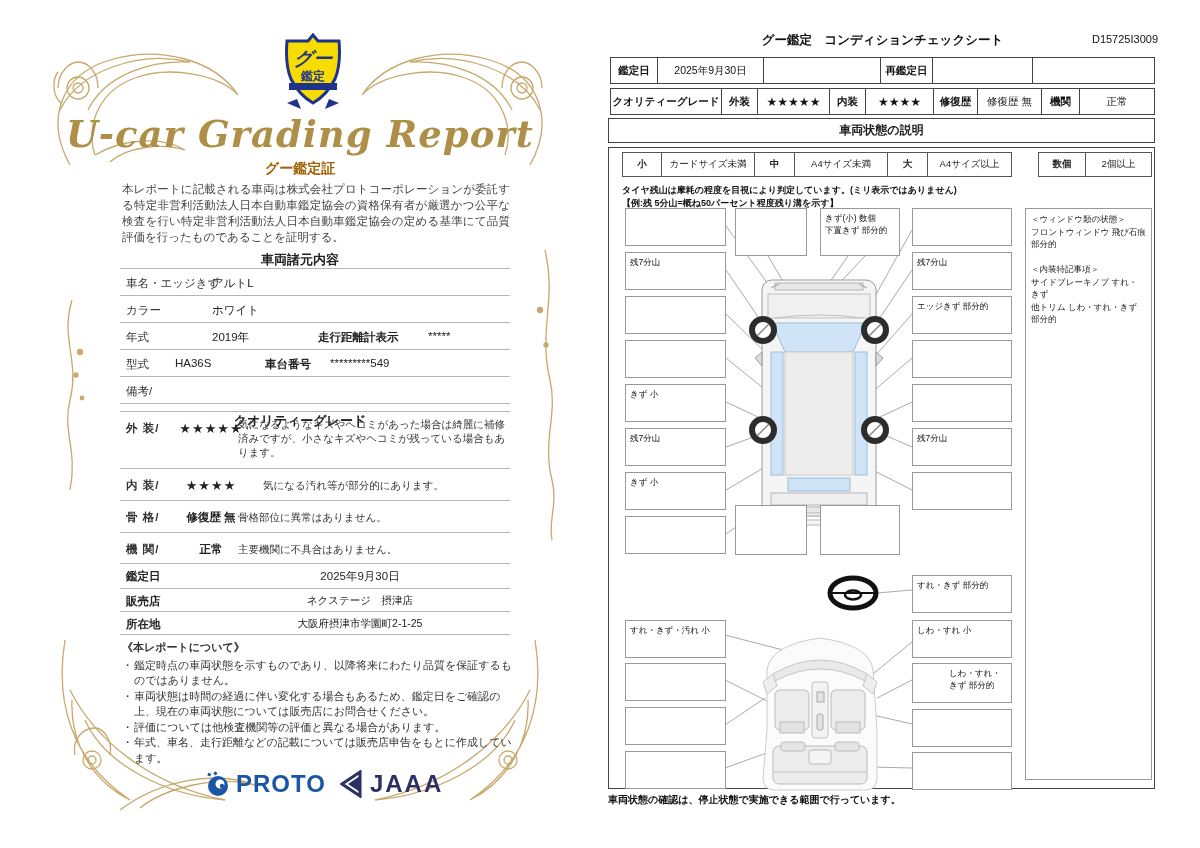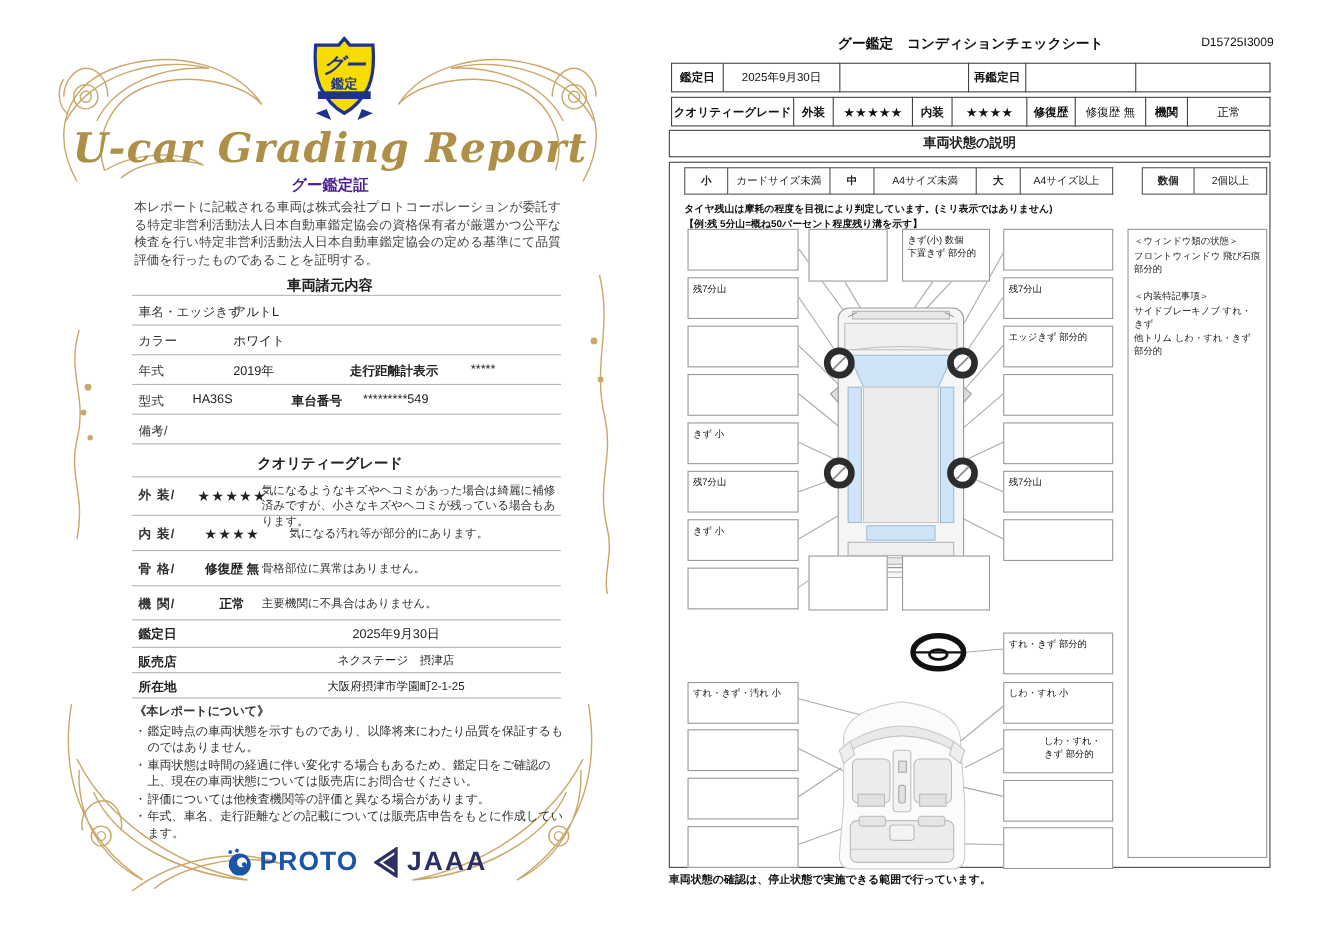--- a/index.html
+++ b/index.html
@@ -4,21 +4,21 @@
 <style>
   html,body{margin:0;padding:0;background:#fff;}
   body{width:1200px;height:848px;position:relative;overflow:hidden;
        font-family:"Liberation Sans","DejaVu Sans",sans-serif;color:#222;}
   .abs{position:absolute;}
   
   #left-page{position:absolute;left:0;top:0;width:600px;height:848px;}
   .lp-title{font-family:"DejaVu Serif","Liberation Serif",serif;font-style:italic;
             font-weight:bold;font-size:37px;color:#ad8f47;letter-spacing:1px;
             width:100%;text-align:center;}
-  .lp-subtitle{width:100%;text-align:center;font-size:14px;font-weight:bold;color:#4c1d95;}
+  .lp-subtitle{width:100%;text-align:center;font-size:14px;font-weight:bold;color:#a16207;}
   .lp-intro{font-size:11.5px;line-height:16px;color:#444;text-align:justify;}
   .lp-h{width:100%;text-align:center;font-weight:bold;font-size:13px;color:#222;}
   .spec-row{position:absolute;left:120px;width:390px;height:27px;border-top:1px solid #b5b5b5;font-size:11.5px;}
   .spec-row .lab{position:absolute;left:6px;top:7px;color:#333;}
   .spec-row .val{position:absolute;top:7px;color:#222;}
   .spec-end{position:absolute;left:120px;width:390px;border-top:1px solid #b5b5b5;height:0;}
   .grade-row{position:absolute;left:120px;width:390px;border-top:1px solid #b5b5b5;font-size:11.5px;}
   .grade-row .lab{position:absolute;left:6px;top:9px;font-weight:bold;color:#333;letter-spacing:1px;}
   .grade-row .val{position:absolute;left:52px;width:78px;text-align:center;top:9px;font-weight:bold;}
   .grade-row .stars{font-size:13px;letter-spacing:1px;}
@@ -135,21 +135,21 @@
     <span class="val" style="left:145px;font-weight:bold;">車台番号</span>
     <span class="val" style="left:210px;">*********549</span>
   </div>
   <div class="spec-row" style="top:376px;">
     <span class="lab">備考/</span>
   </div>
   <div class="spec-end" style="top:403px;"></div>
 
   <div class="abs lp-h" style="top:412px;">クオリティーグレード</div>
 
-  <div class="grade-row" style="top:433px;height:35px;">
+  <div class="grade-row" style="top:411px;height:35px;">
     <span class="lab">外 装/</span>
     <span class="val stars">★★★★★</span>
     <span class="desc">気になるようなキズやヘコミがあった場合は綺麗に補修済みですが、小さなキズやヘコミが残っている場合もあります。</span>
   </div>
   <div class="grade-row" style="top:468px;height:32px;">
     <span class="lab">内 装/</span>
     <span class="val stars">★★★★</span>
     <span class="desc" style="top:9px;margin-left:25px;">気になる汚れ等が部分的にあります。</span>
   </div>
   <div class="grade-row" style="top:500px;height:32px;">

